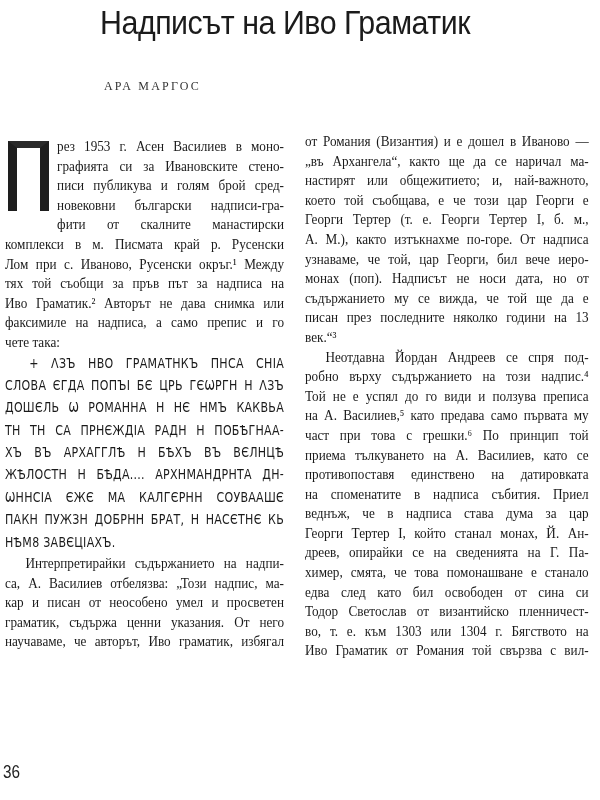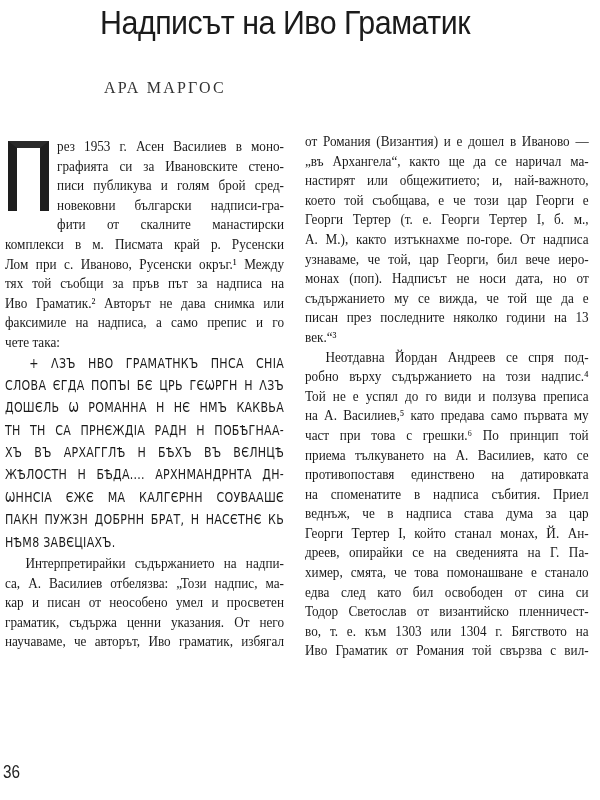--- a/index.html
+++ b/index.html
@@ -9,21 +9,21 @@
   }
   .title {
     position:absolute; left:100px; top:4px; width:420px;
     font-family: "Liberation Sans Narrow", "Liberation Sans", sans-serif;
     font-size:33px; font-weight:normal; letter-spacing:-0.5px;
     transform: scaleX(0.92); transform-origin:left top;
     color:#1b1b1b; white-space:nowrap;
   }
   .author {
     position:absolute; left:104px; top:79px;
-    font-size:16px; letter-spacing:2.2px; color:#333;
+    font-size:12px; letter-spacing:2.2px; color:#333;
   }
   .col {
     position:absolute; top:137px; width:282px;
     font-size:14.2px; line-height:19.6px; text-align:justify;
     transform: scaleX(0.93); transform-origin:left top;
   }
   .col.left { left:5px; width:300px; }
   .col.right { left:305px; top:132px; width:305px; }
   .line { display:block; white-space:nowrap; text-align:justify; text-align-last:justify; height:19.6px; overflow:visible;}
   .line.last { text-align-last:left; }

